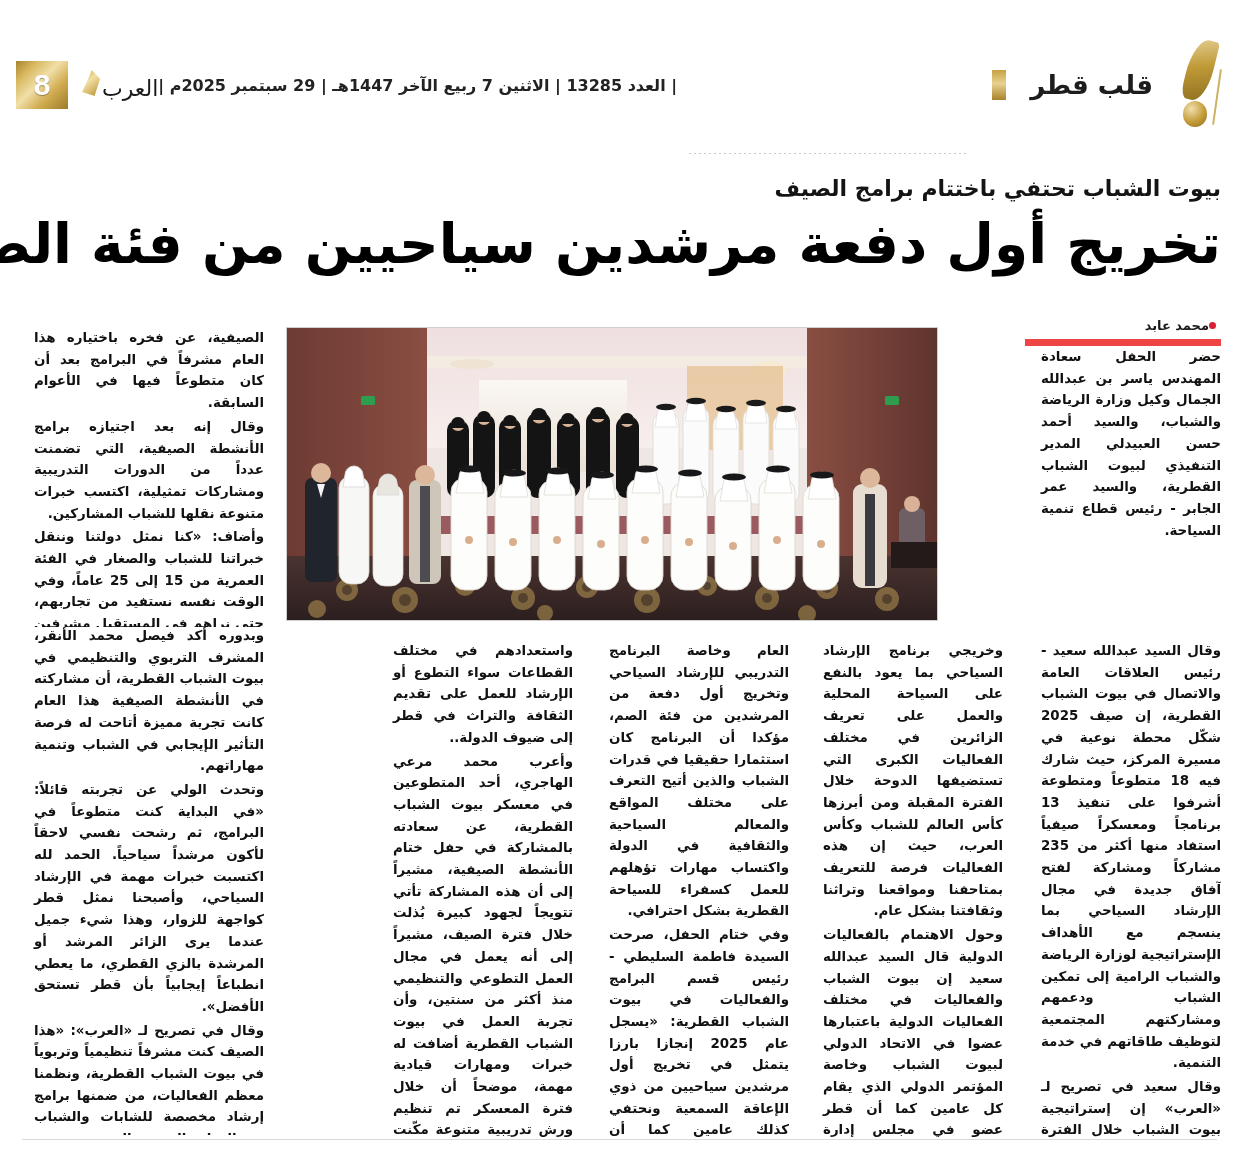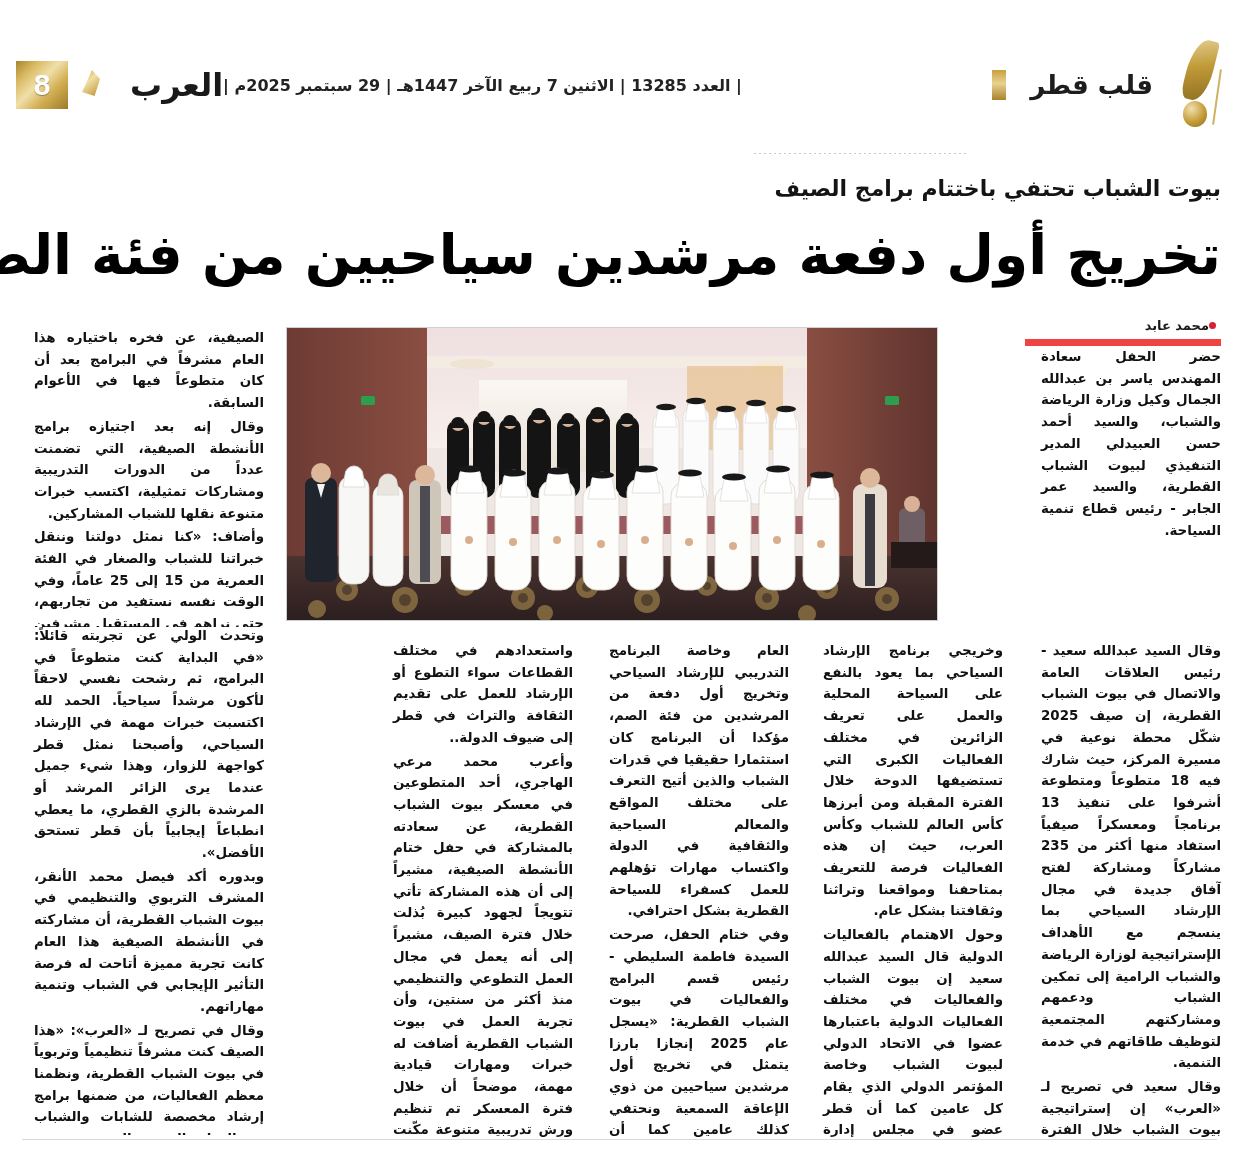--- a/index.html
+++ b/index.html
@@ -34,27 +34,26 @@
     font-size:30px;font-weight:bold;
     font-family:"Liberation Sans",sans-serif;
     margin-left:16px;
     flex:0 0 auto;
     text-shadow:0 1px 1px rgba(0,0,0,.35);
   }
   .brand-logo{
     flex:0 0 auto;
     display:flex;align-items:baseline;
     margin-left:14px;
-    font-weight:bold;
-    font-size:32px;
+    font-weight:normal;
+    font-size:22px;
     color:#1a1a1a;
     letter-spacing:-1px;
     line-height:1;
     position:relative;
-    gap:28px;
   }
   .brand-logo .swoosh{
     display:inline-block;
     width:18px;height:26px;
     margin-right:2px;
     background:linear-gradient(140deg,#c9a040,#f2e0a4 40%,#b8902f);
     clip-path:polygon(55% 0,100% 35%,70% 100%,0 85%,30% 40%);
   }
   .date-line{
     flex:0 0 auto;
@@ -112,21 +111,21 @@
   }
 
   
   .headline-wrap{
     position:absolute;
     top:176px;right:18px;left:150px;
     text-align:right;
   }
   .kicker{
     font-size:22px;font-weight:bold;color:#141414;
-    margin-bottom:24px;
+    margin-bottom:13px;
     letter-spacing:-0.2px;
   }
   .headline{
     font-size:55px;
     font-weight:bold;
     color:#000;
     line-height:1.12;
     letter-spacing:-1.2px;
     white-space:nowrap;
   }
@@ -466,22 +465,22 @@
 
   </div>
 
   <div class="col col-l-top">
     <p>الصيفية، عن فخره باختياره هذا العام مشرفاً في البرامج بعد أن كان متطوعاً فيها في الأعوام السابقة.</p>
     <p>وقال إنه بعد اجتيازه برامج الأنشطة الصيفية، التي تضمنت عدداً من الدورات التدريبية ومشاركات تمثيلية، اكتسب خبرات متنوعة نقلها للشباب المشاركين.</p>
     <p>وأضاف: «كنا نمثل دولتنا وننقل خبراتنا للشباب والصغار في الفئة العمرية من 15 إلى 25 عاماً، وفي الوقت نفسه نستفيد من تجاربهم، حتى نراهم في المستقبل مشرفين في هذه البرامج لتحقيق أهدافها الحقيقية في التعريف بتراثنا لضيوف الدولة».</p>
   </div>
 
   <div class="col col-l-cont">
+    <p>وبدوره أكد فيصل محمد الأنقر، المشرف التربوي والتنظيمي في بيوت الشباب القطرية، أن مشاركته في الأنشطة الصيفية هذا العام كانت تجربة مميزة أتاحت له فرصة التأثير الإيجابي في الشباب وتنمية مهاراتهم.</p>
     <p>وتحدث الولي عن تجربته قائلاً: «في البداية كنت متطوعاً في البرامج، ثم رشحت نفسي لاحقاً لأكون مرشداً سياحياً. الحمد لله اكتسبت خبرات مهمة في الإرشاد السياحي، وأصبحنا نمثل قطر كواجهة للزوار، وهذا شيء جميل عندما يرى الزائر المرشد أو المرشدة بالزي القطري، ما يعطي انطباعاً إيجابياً بأن قطر تستحق الأفضل».</p>
-    <p>وبدوره أكد فيصل محمد الأنقر، المشرف التربوي والتنظيمي في بيوت الشباب القطرية، أن مشاركته في الأنشطة الصيفية هذا العام كانت تجربة مميزة أتاحت له فرصة التأثير الإيجابي في الشباب وتنمية مهاراتهم.</p>
     <p>وقال في تصريح لـ «العرب»: «هذا الصيف كنت مشرفاً تنظيمياً وتربوياً في بيوت الشباب القطرية، ونظمنا معظم الفعاليات، من ضمنها برامج إرشاد مخصصة للشابات والشباب من الفئات العمرية الصغيرة، وهذه النسخة هي الأولى من نوعها. كما شاركنا في معسكر الشباب وكنا على احتكاك مباشر بالمشاركين، ما أتاح لنا تقديم دروس حياتية لهم وترك أثر إيجابي في شخصياتهم».</p>
   </div>
 
   <div class="col col-b1">
     <p>وقال السيد عبدالله سعيد - رئيس العلاقات العامة والاتصال في بيوت الشباب القطرية، إن صيف 2025 شكّل محطة نوعية في مسيرة المركز، حيث شارك فيه 18 متطوعاً ومتطوعة أشرفوا على تنفيذ 13 برنامجاً ومعسكراً صيفياً استفاد منها أكثر من 235 مشاركاً ومشاركة لفتح آفاق جديدة في مجال الإرشاد السياحي بما ينسجم مع الأهداف الإستراتيجية لوزارة الرياضة والشباب الرامية إلى تمكين الشباب ودعمهم ومشاركتهم المجتمعية لتوظيف طاقاتهم في خدمة التنمية.</p>
     <p>وقال سعيد في تصريح لـ «العرب» إن إستراتيجية بيوت الشباب خلال الفترة المقبلة تتضمن العديد من الفعاليات التي يستلزم مشاركة الشباب المتطوعين</p>
   </div>
 
   <div class="col col-b2">
     <p>وخريجي برنامج الإرشاد السياحي بما يعود بالنفع على السياحة المحلية والعمل على تعريف الزائرين في مختلف الفعاليات الكبرى التي تستضيفها الدوحة خلال الفترة المقبلة ومن أبرزها كأس العالم للشباب وكأس العرب، حيث إن هذه الفعاليات فرصة للتعريف بمتاحفنا ومواقعنا وتراثنا وثقافتنا بشكل عام.</p>

